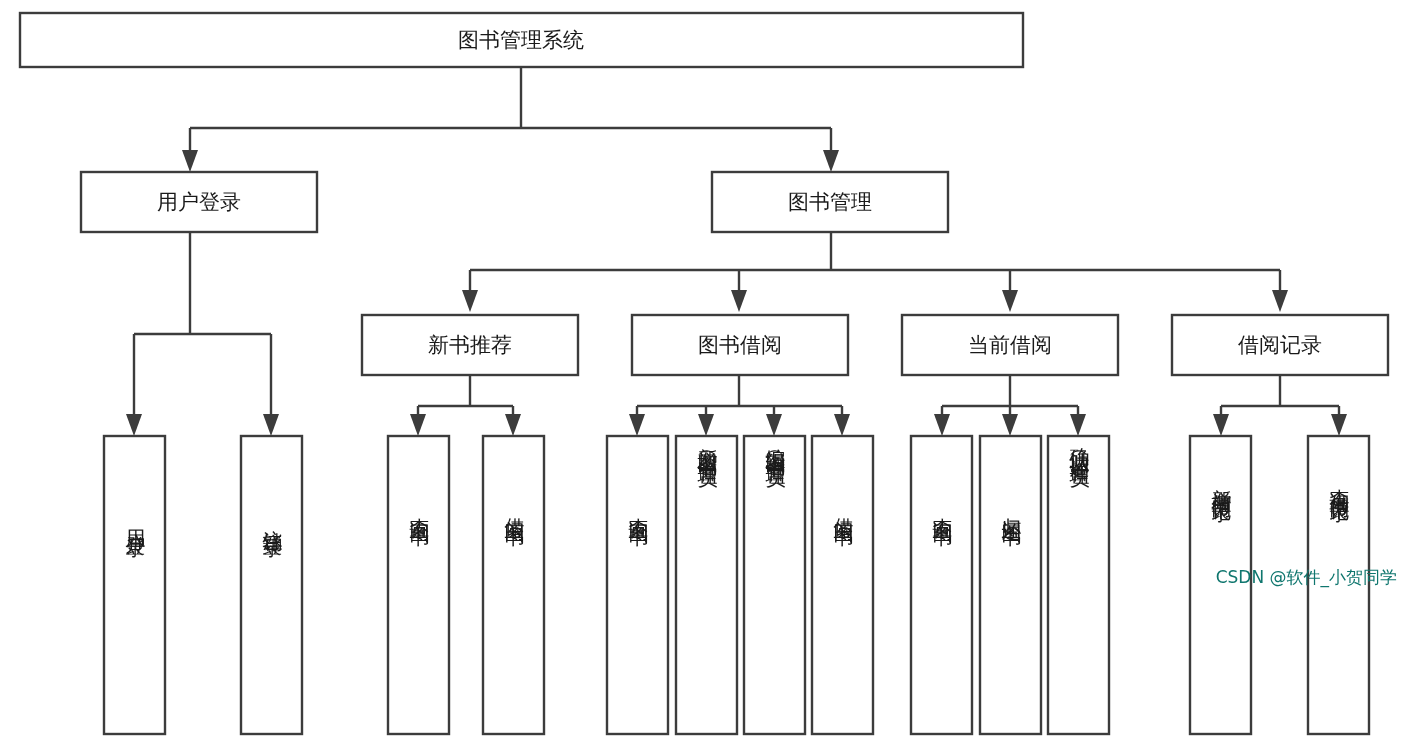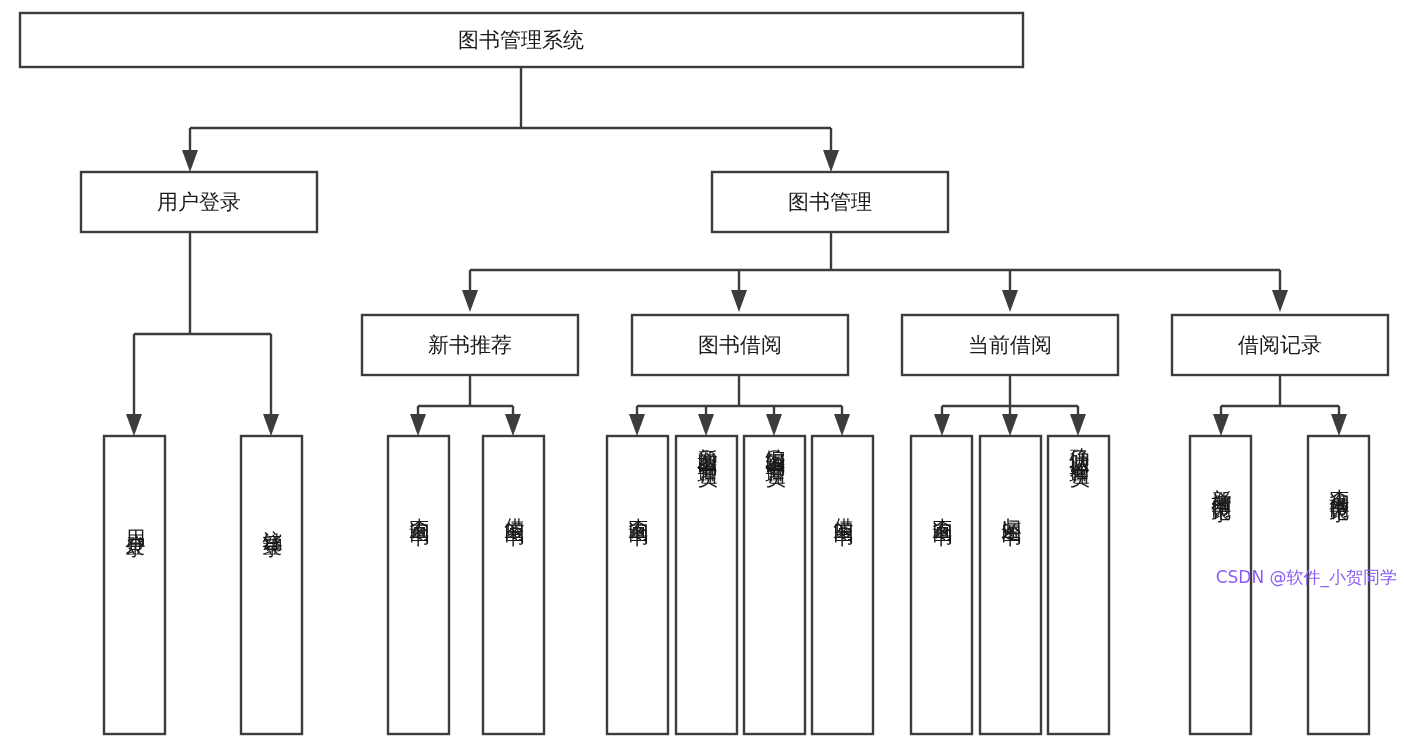--- a/index.html
+++ b/index.html
@@ -56,21 +56,21 @@
     text-orientation: upright;
     text-anchor: middle;
     letter-spacing: 3px;
   }
   .watermark {
     position: absolute;
     right: 8px;
     bottom: 6px;
     font-family: "DejaVu Sans", "Liberation Sans", sans-serif;
     font-size: 17px;
-    color: #8b5cf6;
+    color: #0f766e;
     white-space: nowrap;
     pointer-events: none;
   }
 </style>
 </head>
 <body>
 
 <div id="diagram-root">
   <svg class="flow" viewBox="0 0 1405 747" xmlns="http://www.w3.org/2000/svg">
 

